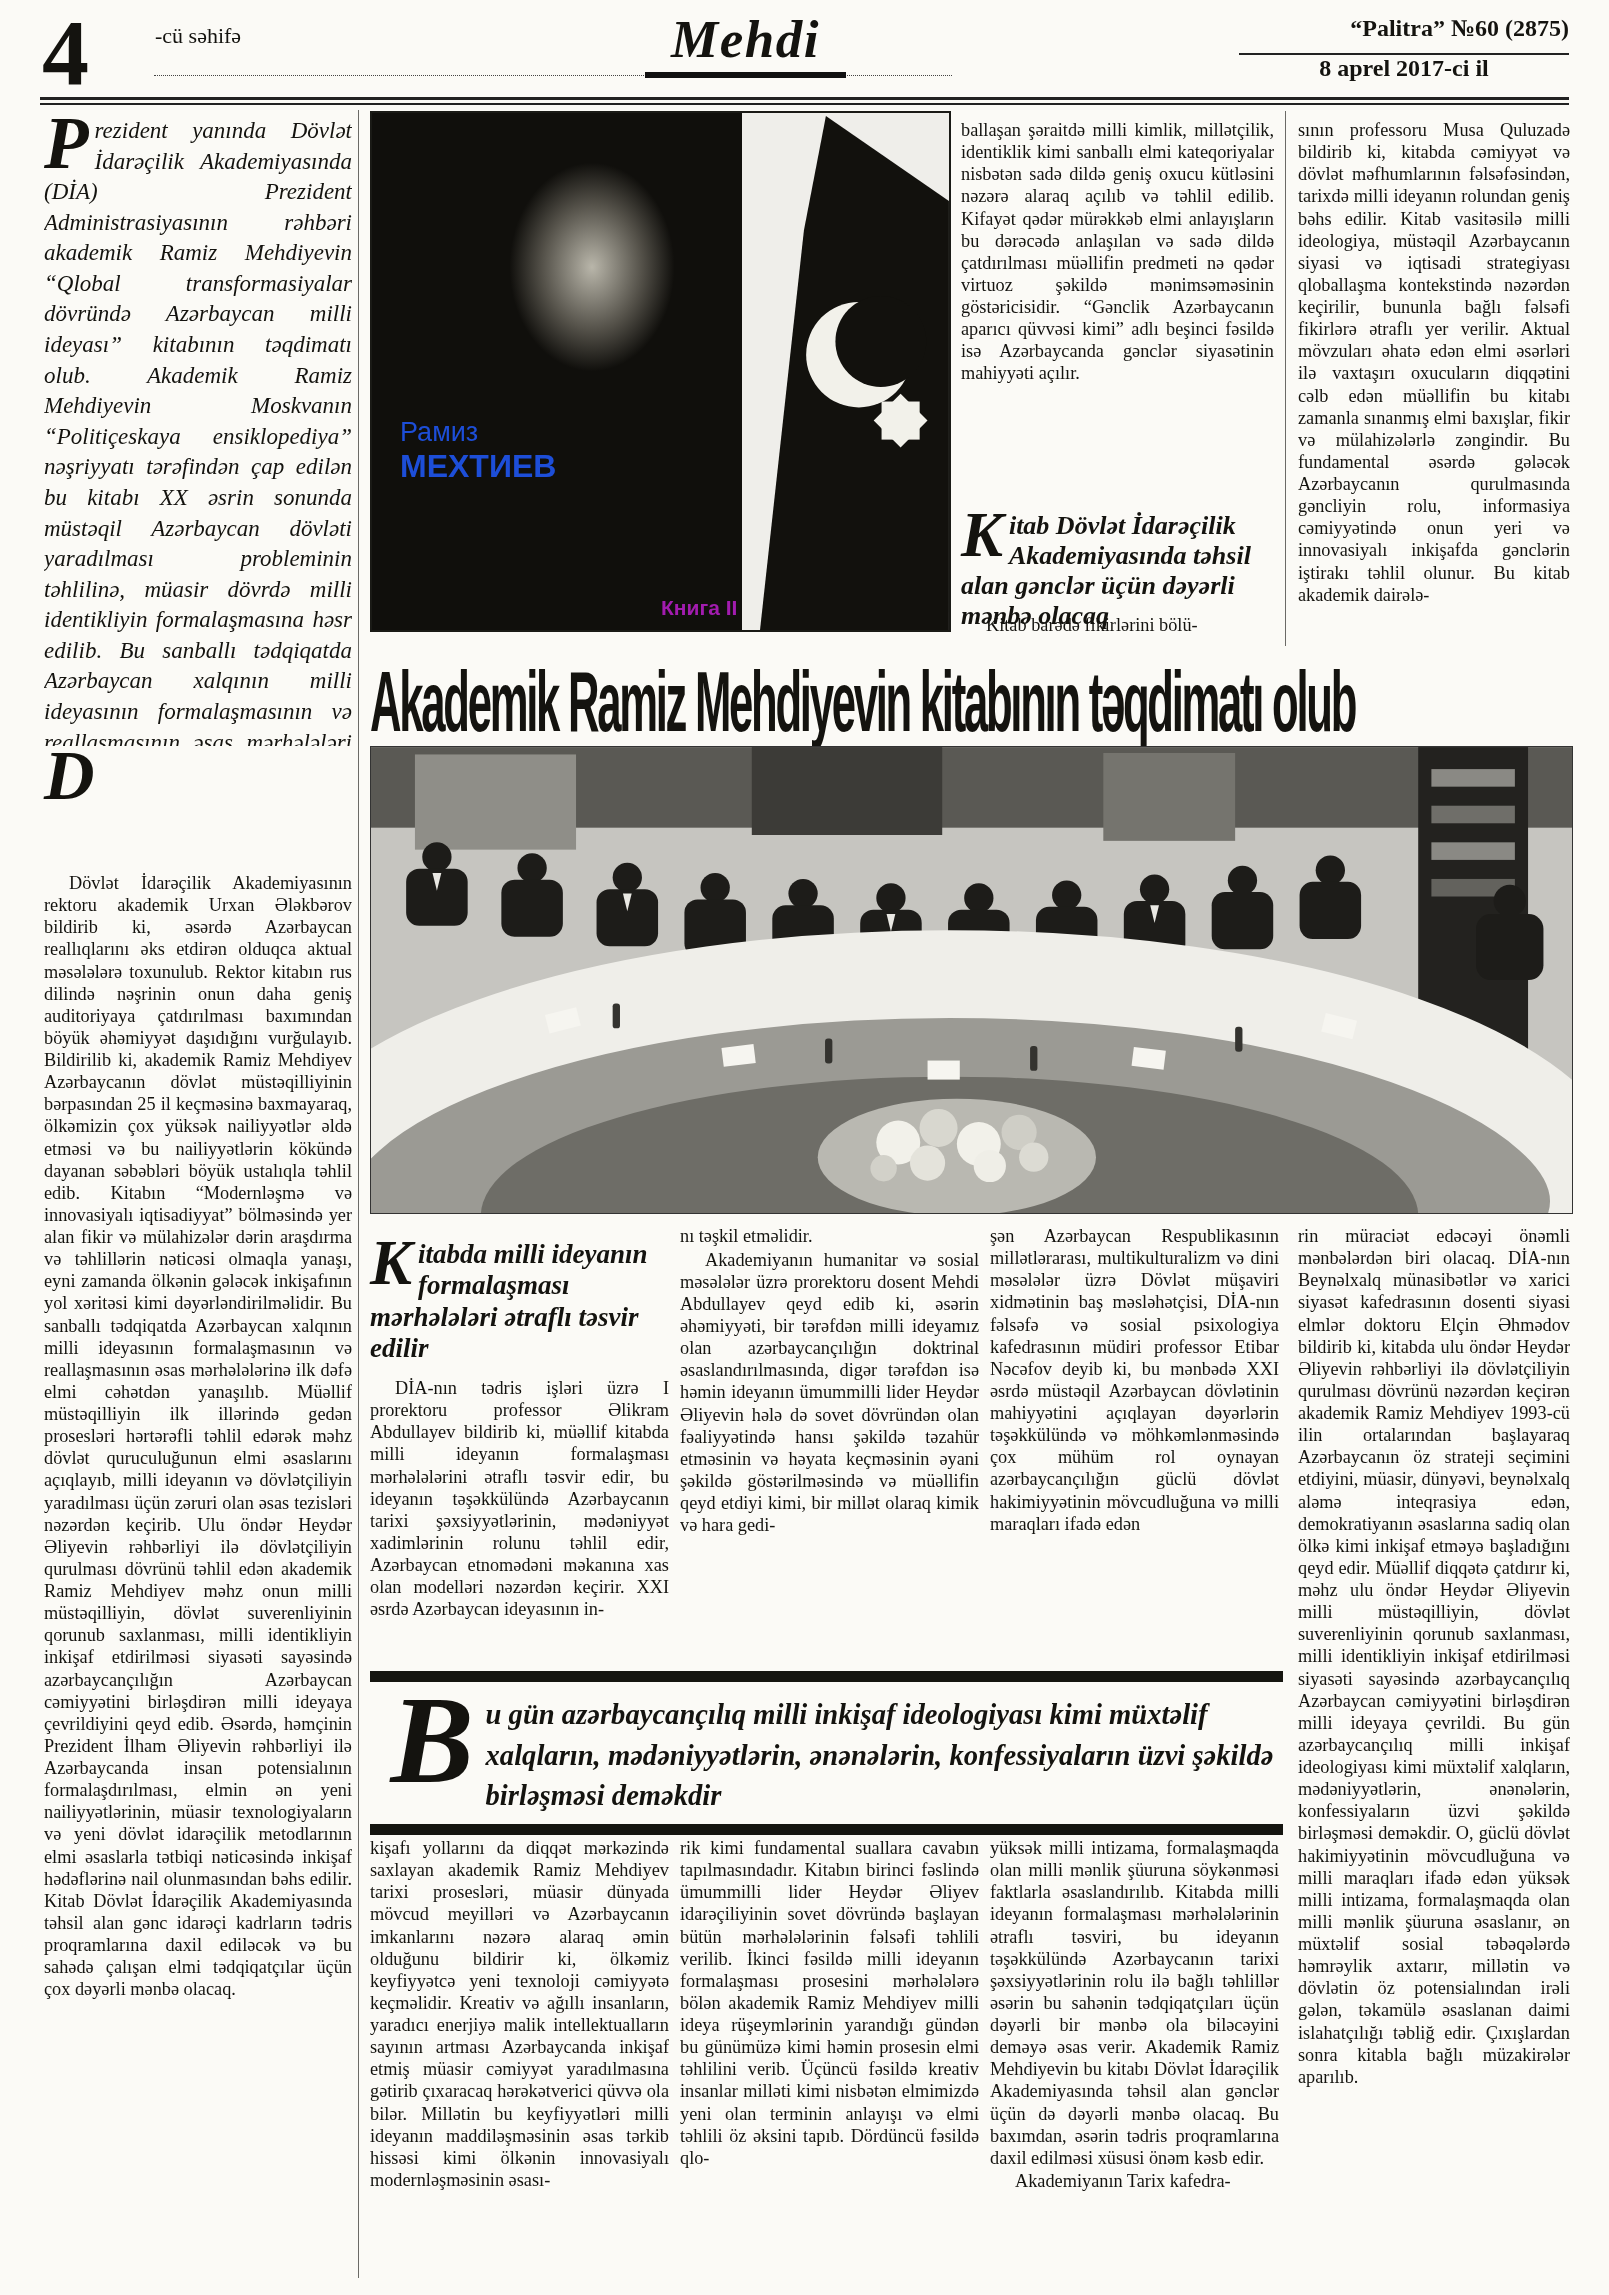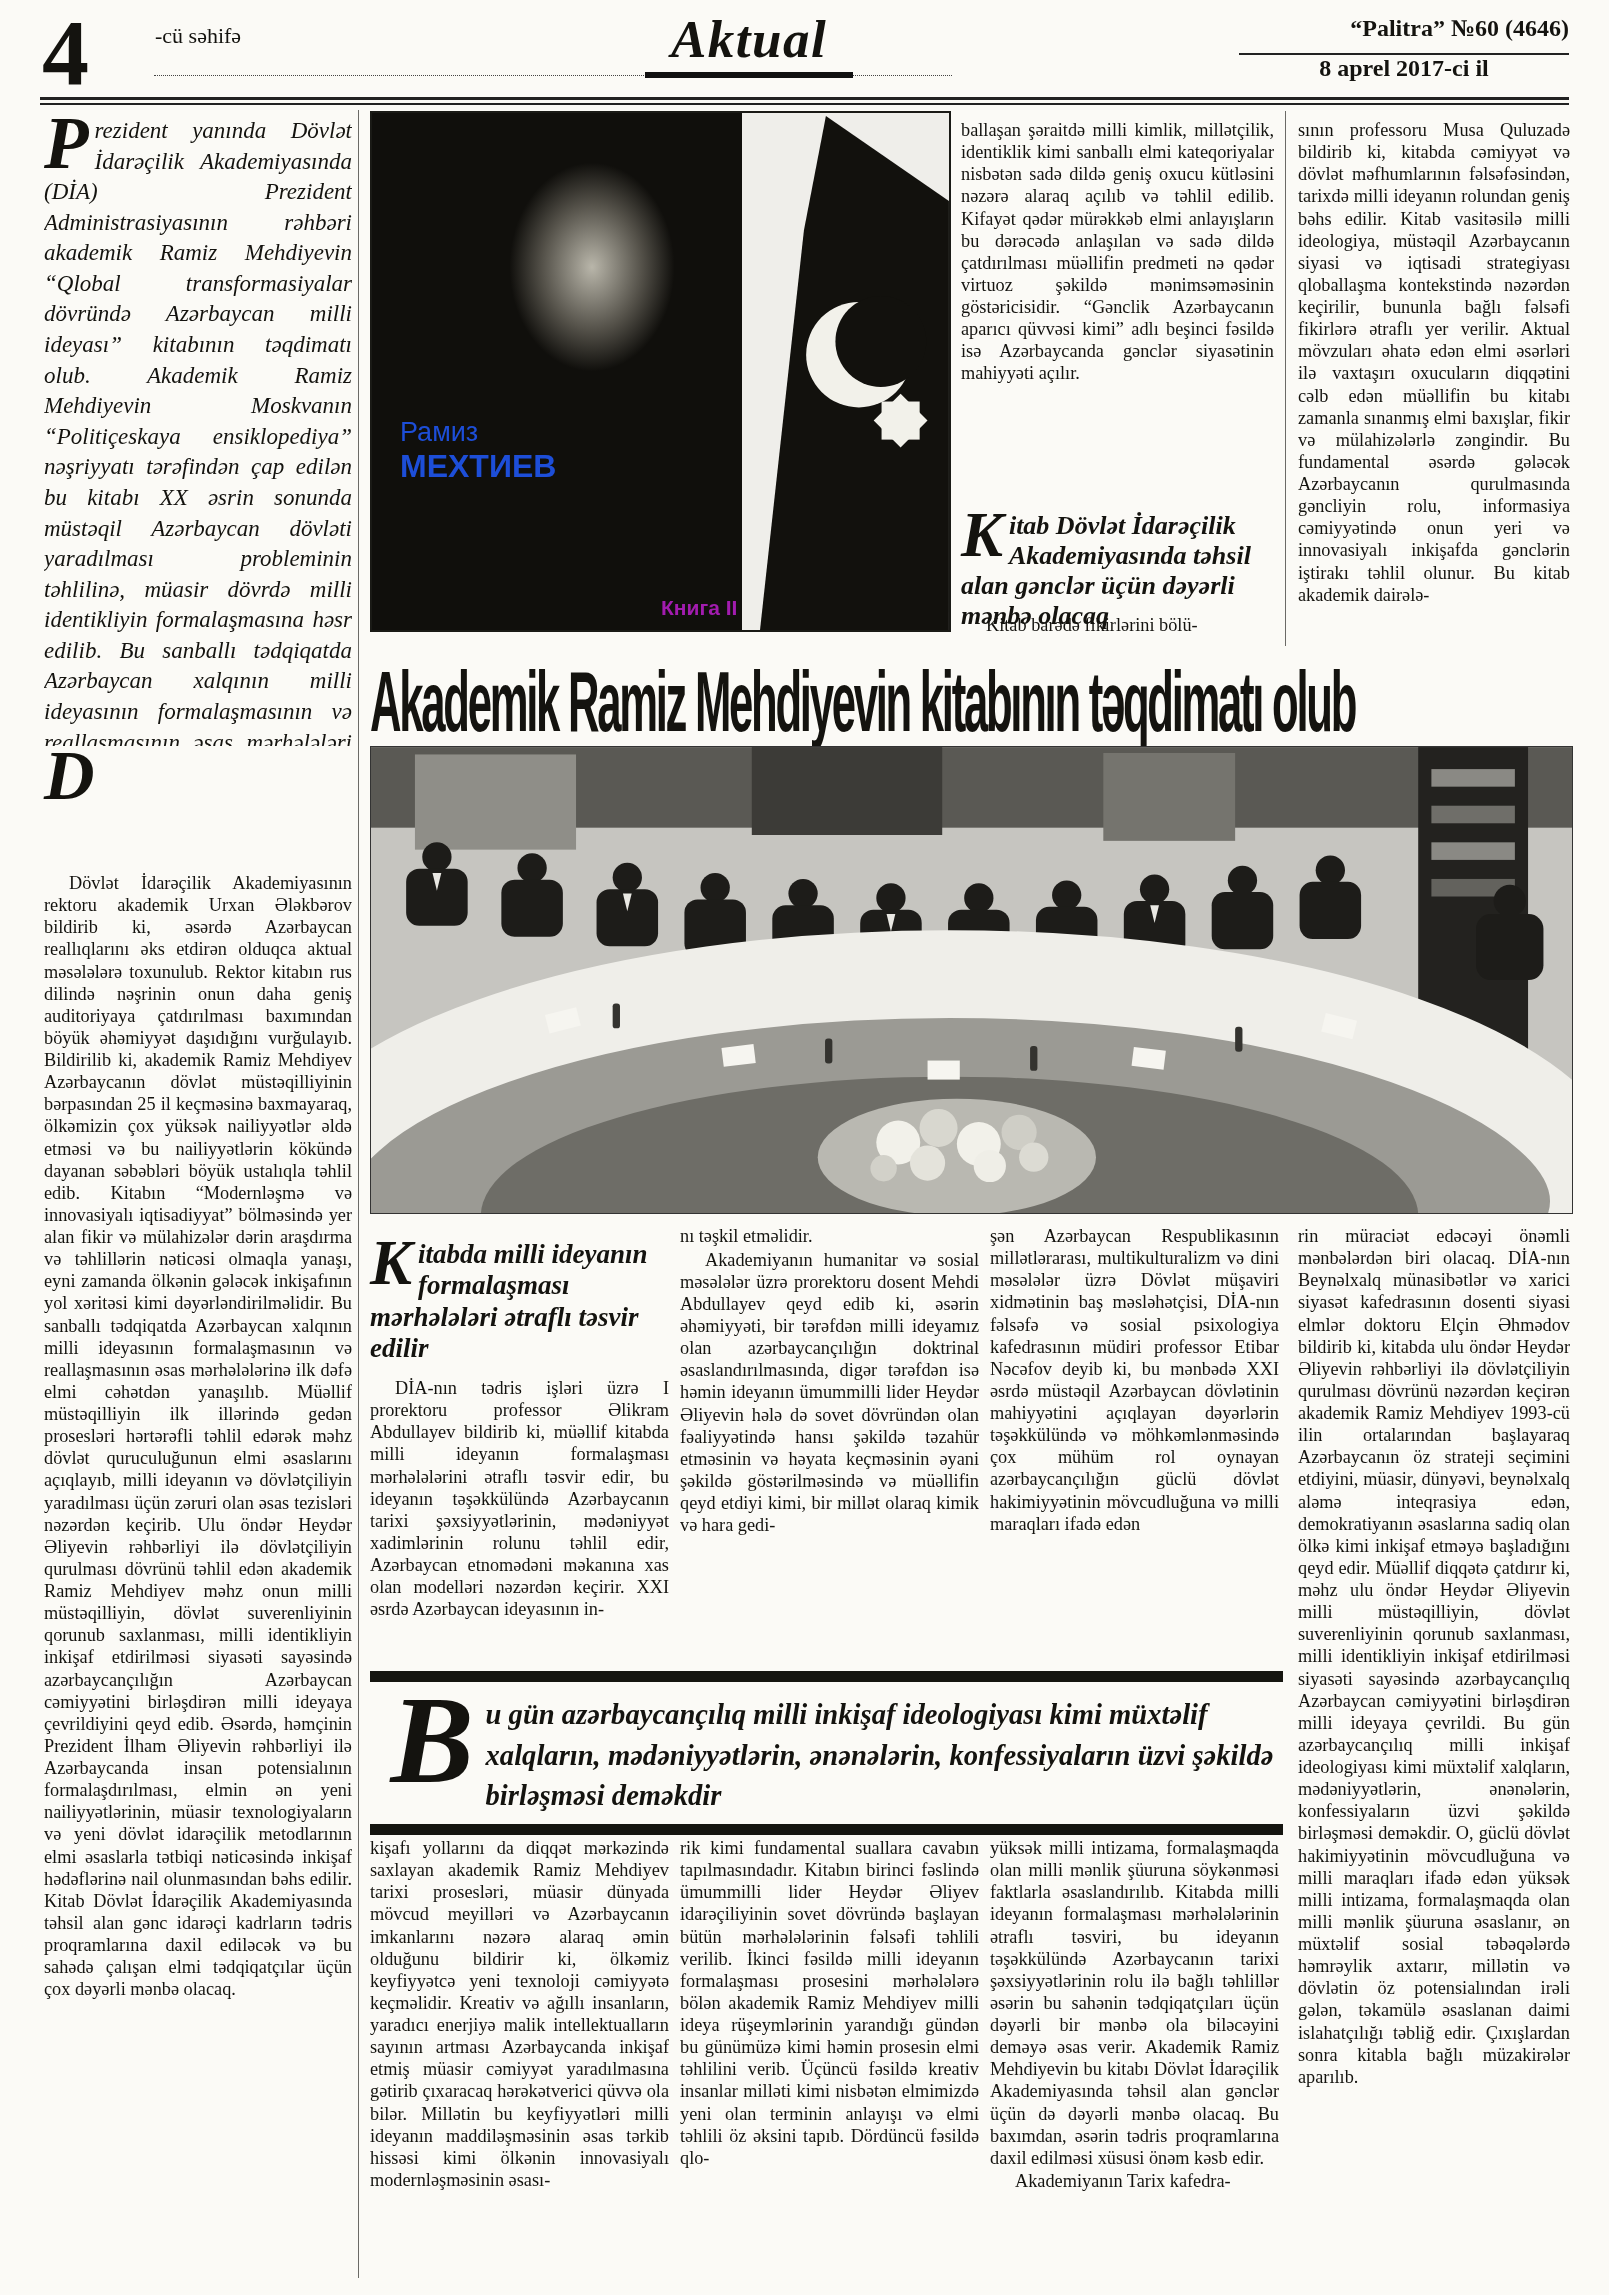--- a/index.html
+++ b/index.html
@@ -59,22 +59,22 @@
   figure{margin:0;}
 </style>
 </head>
 <body>
 
 <div id="page">
 
   <div class="abs pgnum" style="left:42px;top:10.3px;">4</div>
   <div class="abs pgsuffix" style="left:155px;top:23.4px;">-cü səhifə</div>
   <div class="abs dotrule" style="left:154px;top:75px;width:798px;"></div>
-  <div class="abs masthead-section" style="left:645px;top:8.8px;">Aktual</div>
-  <div class="abs issue" style="right:40px;top:14.6px;width:330px;">“Palitra” №60 (4646)</div>
+  <div class="abs masthead-section" style="left:645px;top:8.8px;">Mehdi</div>
+  <div class="abs issue" style="right:40px;top:14.6px;width:330px;">“Palitra” №60 (2875)</div>
   <div class="abs pdate" style="right:40px;top:53px;width:330px;">8 aprel 2017-ci il</div>
   <div class="abs hrule thick" style="left:40px;top:97px;width:1529px;"></div>
   <div class="abs hrule" style="left:40px;top:103px;width:1529px;"></div>
 
   <div class="abs vrule" style="left:358px;top:110px;height:2168px;"></div>
   <div class="abs vrule" style="left:1285px;top:111px;height:535px;"></div>
 
   <div class="abs lead" style="left:44px;top:116px;width:308px;height:630px;overflow:hidden;">
     <span class="dc p">P</span><span>rezident yanında Dövlət İdarəçilik Akademiyasında (DİA) Prezident Administrasiyasının rəhbəri akademik Ramiz Mehdiyevin “Qlobal transformasiyalar dövründə Azərbaycan milli ideyası” kitabının təqdimatı olub. Akademik Ramiz Mehdiyevin Moskvanın “Politiçeskaya ensiklopediya” nəşriyyatı tərəfindən çap edilən bu kitabı XX əsrin sonunda müstəqil Azərbaycan dövləti yaradılması probleminin təhlilinə, müasir dövrdə milli identikliyin formalaşmasına həsr edilib. Bu sanballı tədqiqatda Azərbaycan xalqının milli ideyasının formalaşmasının və reallaşmasının əsas mərhələləri ilk dəfə açıqlanır.</span>
   </div>

